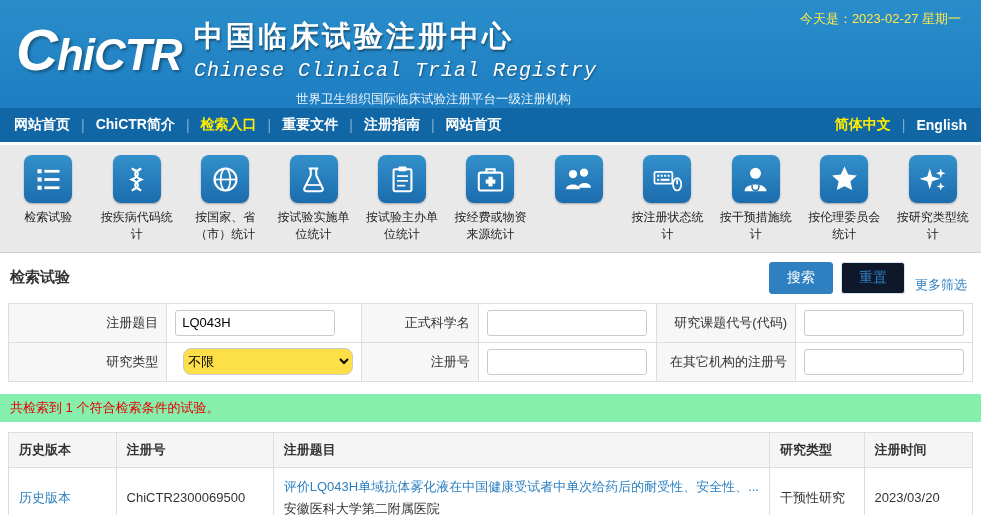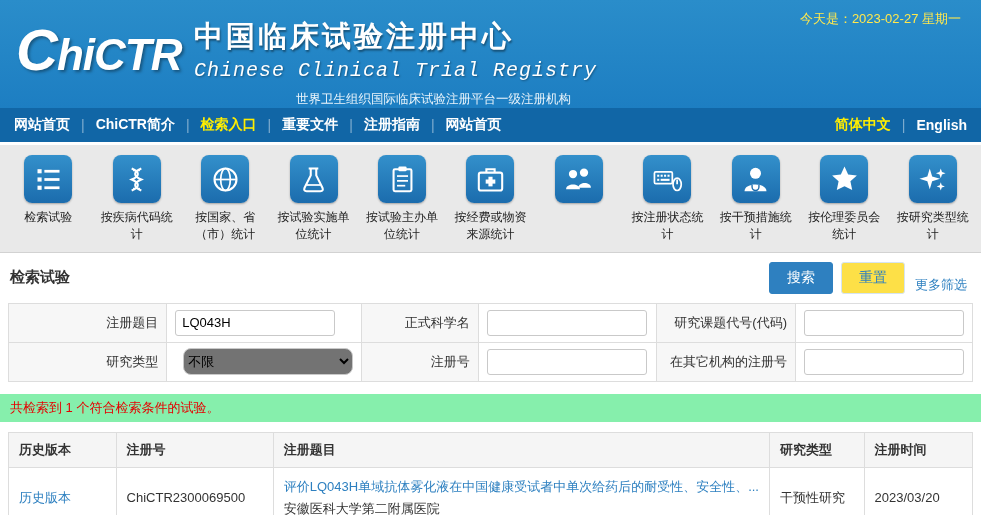--- a/index.html
+++ b/index.html
@@ -32,28 +32,28 @@
     background:linear-gradient(180deg,#3390cb,#1b6cad); display:flex; align-items:center; justify-content:center;
     box-shadow:0 1px 2px rgba(0,0,0,.3); }
   .icon-box svg { width:33px; height:33px; }
   .icon-label { margin-top:6px; font-size:12px; color:#222; text-align:center; line-height:1.45; width:78px; word-break:break-all; }
 
   
   .section-header { display:flex; align-items:center; padding:9px 10px 7px; }
   .section-title { font-size:15px; font-weight:bold; color:#333; }
   .section-actions { margin-left:auto; display:flex; align-items:flex-end; gap:8px; }
   .btn-search { background:#2e80c0; color:#fff; border:1px solid #2e80c0; padding:6px 17px; font-size:14px; border-radius:3px; cursor:pointer; }
-  .btn-reset { background:#fde047; color:#2e80c0; border:1px solid #d6e4f0; padding:6px 17px; font-size:14px; border-radius:3px; cursor:pointer; }
+  .btn-reset { background:#0f172a; color:#2e80c0; border:1px solid #d6e4f0; padding:6px 17px; font-size:14px; border-radius:3px; cursor:pointer; }
   .more-link { color:#2e80c0; font-size:13px; text-decoration:none; margin:0 4px 0 2px; cursor:pointer; }
 
   .form-table { width:965px; margin:2px 8px 0; border-collapse:collapse; }
   .form-table td { border:1px solid #ddd; padding:5px 8px; font-size:13px; height:39px; }
   .form-table td.flabel { background:#f7f7f7; text-align:right; color:#333; white-space:nowrap; }
   .form-table input[type="text"] { width:160px; height:26px; border:1px solid #c9c9c9; border-radius:3px; padding:0 6px; font-size:13px; font-family:inherit; }
-  .form-table select { width:170px; height:27px; border:1px solid #c9c9c9; border-radius:8px; font-size:13px; font-family:inherit; background:#737373;margin-left:8px; }
+  .form-table select { width:170px; height:27px; border:1px solid #c9c9c9; border-radius:8px; font-size:13px; font-family:inherit; background:#fde047;margin-left:8px; }
   .c-l1 { width:17.5%; } .c-i1 { width:18.5%; }
   .c-l2 { width:12.5%;margin-top:28px; } .c-i2 { width:18.5%; }
   .c-l3 { width:14.5%; } .c-i3 { width:18%; }
 
   
   .result-summary { margin-top:12px; background:#86efac; color:#e60000; font-size:13px; padding:5px 10px; }
 
   
   .results-table { width:965px; margin:10px 8px 0; border-collapse:collapse; }
   .results-table th { background:#f5f5f5; border:1px solid #ddd; font-size:13px; text-align:left; padding:8px 10px; color:#333; }

